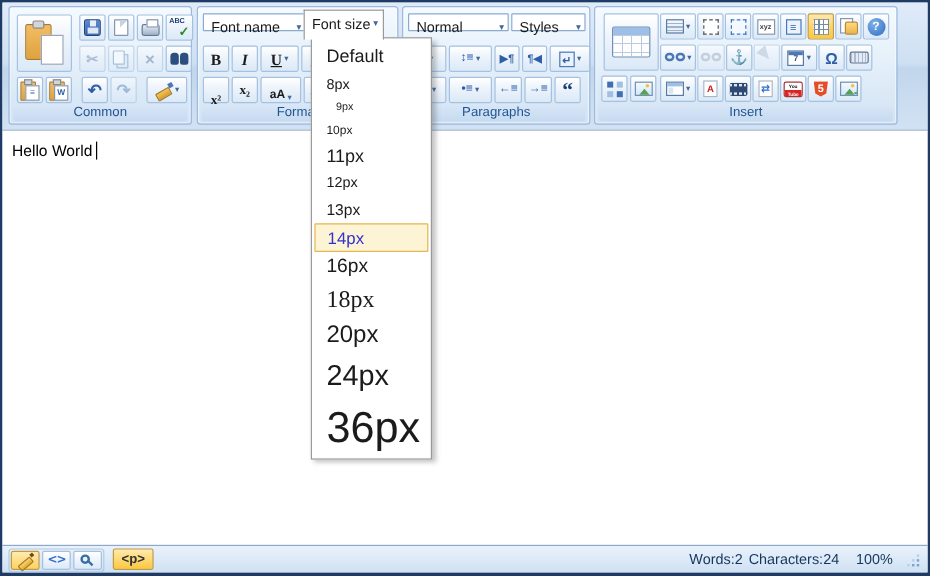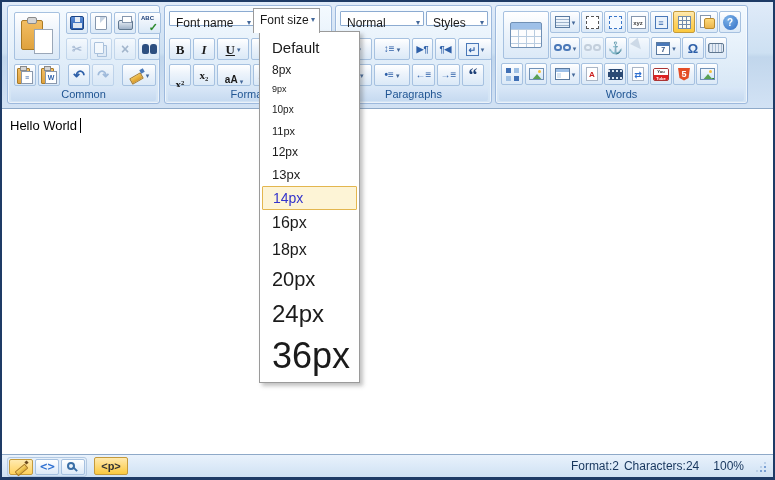--- a/index.html
+++ b/index.html
@@ -85,23 +85,23 @@
   .i-zoomico{width:8px;height:8px;border:2px solid #3a6ea5;border-radius:50%;background:#eaf3fc;margin:-2px 4px 0 0;}
   .i-zoomico::after{content:"";position:absolute;width:6px;height:2px;background:#3a6ea5;right:-5px;bottom:-2px;transform:rotate(45deg);}
   .tA{border-bottom:2px solid #d02020;font:bold 11px/12px "Liberation Serif",serif;color:#1a1a1a;padding:0 1px;}
   .tAb{border-bottom:2px solid #e8d44c;font:bold 9px/11px "Liberation Serif",serif;color:#1a1a1a;padding:0 1px;}
   
   .fs-combo{position:absolute;left:251px;top:6px;width:67px;height:25px;box-sizing:border-box;background:#fff;border:1px solid #9a9a9a;border-bottom:none;z-index:41;display:flex;align-items:center;padding:0 4px 2px 6px;font-size:12px;color:#1a1a1a;}
   .fs-combo .car{margin-left:auto;font-size:8px;}
   .menu{position:absolute;left:257px;top:29px;width:101px;box-sizing:border-box;background:#fff;border:1px solid #9a9a9a;box-shadow:3px 3px 4px rgba(80,80,80,.35);z-index:40;padding:2px 0;}
   .mi{box-sizing:border-box;padding-left:12px;color:#1b1b1b;display:flex;align-items:center;}
   .s-def{font-size:15px;height:26px;}
-  .s8{font-size:12px;height:19px;}.s9{font-size:9px;height:20px;}.s10{font-size:10px;height:21px;}
-  .s11{font-size:11px;height:21px;}.s12{font-size:12px;height:22px;text-align:center;}.s13{font-size:13px;height:23px;}
-  .s14{font-size:14px;height:24px;}.s16{font-size:16px;height:26px;}.s18{font-size:16px;height:28px;}
+  .s8{font-size:12px;height:19px;}.s9{font-size:9px;height:20px;margin-left:8px;}.s10{font-size:10px;height:21px;}
+  .s11{font-size:15px;height:21px;}.s12{font-size:12px;height:22px;text-align:center;}.s13{font-size:13px;height:23px;}
+  .s14{font-size:14px;height:24px;}.s16{font-size:16px;height:26px;}.s18{font-size:20px;height:28px;font-family:Liberation Serif, serif;}
   .s20{font-size:20px;height:31px;}.s24{font-size:24px;height:37px;}.s36{font-size:36px;height:48px;}
   .mi.sel{background:#fdf4d6;border:1px solid #e3b64f;border-radius:1px;margin:0 2px;padding-left:10px;color:#3333cc;}
   
   .doc{position:absolute;left:0;top:107px;right:0;bottom:23px;background:#fff;font-size:13px;color:#000;}
   .doc .txt{position:absolute;left:8px;top:9px;}
   .caret{display:inline-block;width:1px;height:15px;background:#000;margin-left:3px;vertical-align:-3px;}
   
   .status{position:absolute;left:0;bottom:0;right:0;height:23px;box-sizing:border-box;border-top:1px solid #8ea9c8;background:linear-gradient(#e9f2fc,#cfe1f3);}
   .sb-left{position:absolute;left:5px;top:2px;display:flex;gap:2px;padding:0 1px;border:1px solid #b3c9e2;border-radius:3px;align-items:center;height:18px;}
   .sbtn{box-sizing:border-box;width:24px;height:16px;border:1px solid #a6c1e0;border-radius:2px;background:linear-gradient(#fff,#dce9f7);display:flex;align-items:center;justify-content:center;}
@@ -384,21 +384,21 @@
         </div>
         <div class="b">
             <span class="i i-h5">5</span>
           </div>
         <div class="b">
           <span class="i i-img i-imgplus">
               <span class="plus">+</span>
             </span>
         </div>
       </div>
-      <div class="glabel">Words</div>
+      <div class="glabel">Insert</div>
     </div>
   </div>
 
   <div class="fs-combo">
     <span>Font size</span>
     <span class="car">▾</span>
   </div>
 
   <div class="menu">
     <div class="mi s-def">Default</div>
@@ -427,21 +427,21 @@
         </div>
       <div class="sbtn">
           <span class="srcg">&lt;&gt;</span>
         </div>
       <div class="sbtn">
           <span class="i i-zoomico"></span>
         </div>
     </div>
     <div class="ptag">&lt;p&gt;</div>
     <div class="sb-right">
-      <span>Format:</span>
+      <span>Words:</span>
       <span>2</span>
       <span style="width:5px;"></span>
       <span>Characters:</span>
       <span>24</span>
       <span class="sep"></span>
       <span>100%</span>
       <span class="grip"></span>
     </div>
   </div>
 

